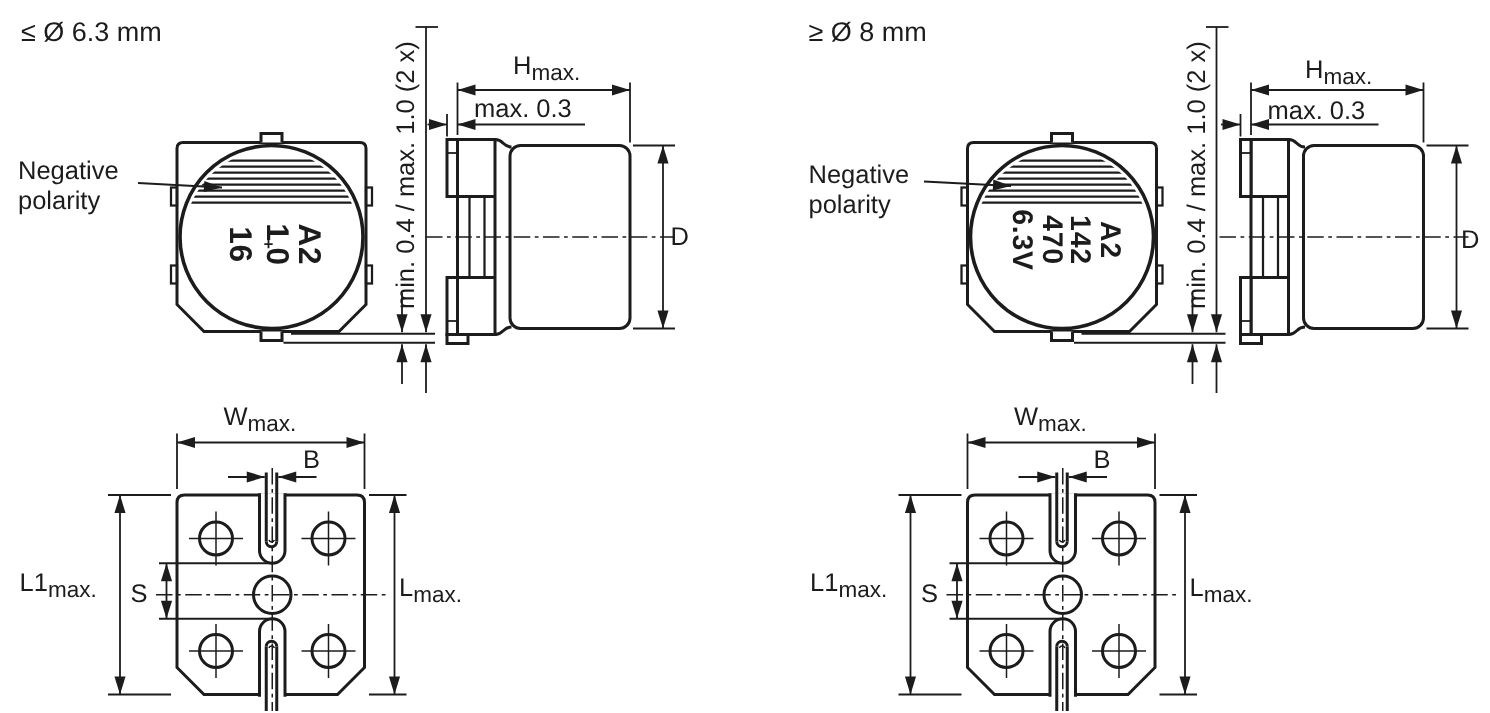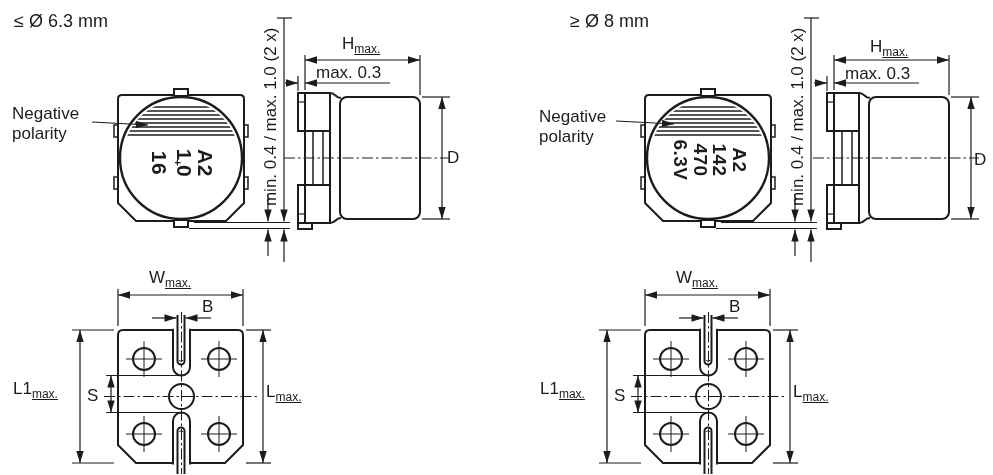--- a/index.html
+++ b/index.html
@@ -1,22 +1,22 @@
 <!DOCTYPE html>
 <html><head>
 <meta charset="utf-8">
 <style>
   html,body{margin:0;padding:0;background:#ffffff;}
   #stage{position:relative;width:993px;height:475px;background:#ffffff;overflow:hidden;
-         font-family:"Liberation Sans",sans-serif;color:#1c1c1c;}
+         font-family:"Liberation Sans",sans-serif;color:#1c1c1c;border-radius:27px;}
   #art{position:absolute;left:0;top:0;}
   .lbl{position:absolute;font-size:17px;line-height:1.15;white-space:nowrap;color:#1c1c1c;}
   .title{font-size:18px;}
   .wrap{white-space:normal;width:92px;line-height:20px;}
-  .sub{font-size:12px;vertical-align:-4px;text-decoration:underline;}
+  .sub{font-size:15px;vertical-align:-4px;}
   .vlabel{width:200px;text-align:center;transform:rotate(-90deg);transform-origin:center;}
   .mark{position:absolute;font-weight:bold;text-align:center;transform:rotate(90deg);
         transform-origin:center;letter-spacing:0.5px;}
   .mark-s{width:46px;height:66px;font-size:21px;line-height:21px;}
   .mark-l{width:50px;height:80px;font-size:19px;line-height:19.5px;}
   .plus{position:relative;font-size:11px;top:3px;margin:0 -1.5px;font-weight:bold;}
   .footer{font-size:15px;font-weight:bold;}
   
   .o{stroke:#1c1c1c;stroke-width:2;fill:none;}
   .ow{stroke:#1c1c1c;stroke-width:2;fill:#ffffff;}
@@ -187,21 +187,21 @@
   <div class="lbl" style="left:342px;top:34px;"><span>H</span><span class="sub">max.</span></div>
   <div class="lbl" style="left:316px;top:63px;">max. 0.3</div>
   <div class="lbl" style="left:447px;top:148px;">D</div>
 
   <div class="lbl" style="left:149px;top:268px;"><span>W</span><span class="sub">max.</span></div>
   <div class="lbl" style="left:202px;top:297px;">B</div>
   <div class="lbl" style="left:13px;top:379px;"><span>L1</span><span class="sub">max.</span></div>
   <div class="lbl" style="left:87px;top:386px;">S</div>
   <div class="lbl" style="left:266px;top:382px;"><span>L</span><span class="sub">max.</span></div>
 
-  <div class="lbl title" style="left:539px;top:11px;margin-left:31px;">≥ Ø 8 mm</div>
+  <div class="lbl title" style="left:539px;top:11px;">≥ Ø 8 mm</div>
   <div class="lbl wrap" style="left:539px;top:107px;">Negative polarity</div>
   <div class="lbl vlabel" style="left:698px;top:107px;">min. 0.4 / max. 1.0 (2 x)</div>
 
   <div class="mark mark-l" style="left:684px;top:120px;">
     <div>A2</div>
     <div>142</div>
     <div>470</div>
     <div>6.3V</div>
   </div>
 

